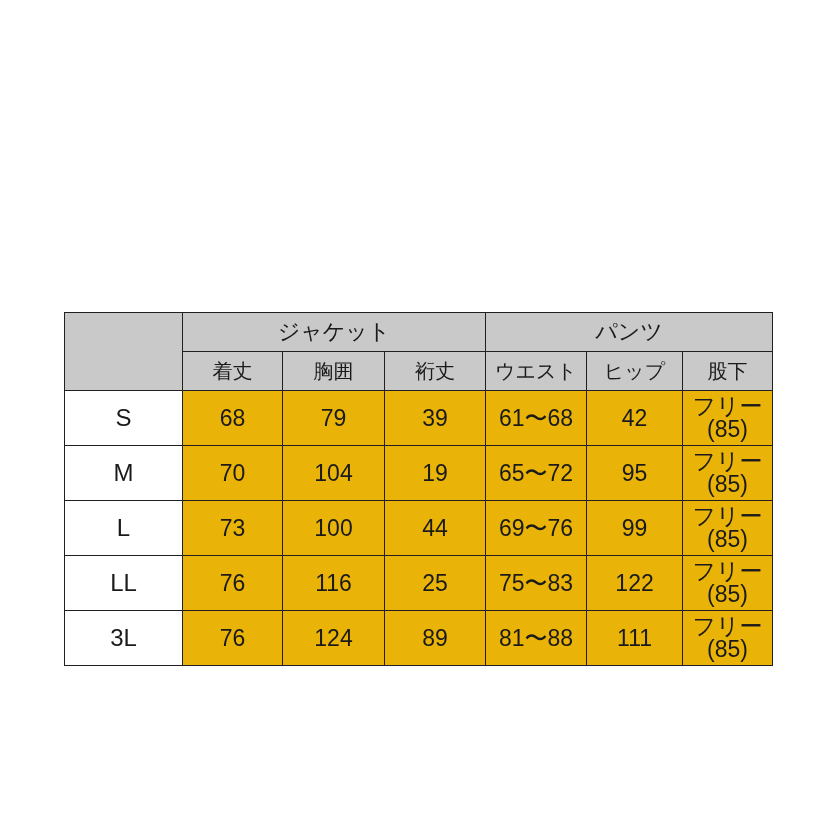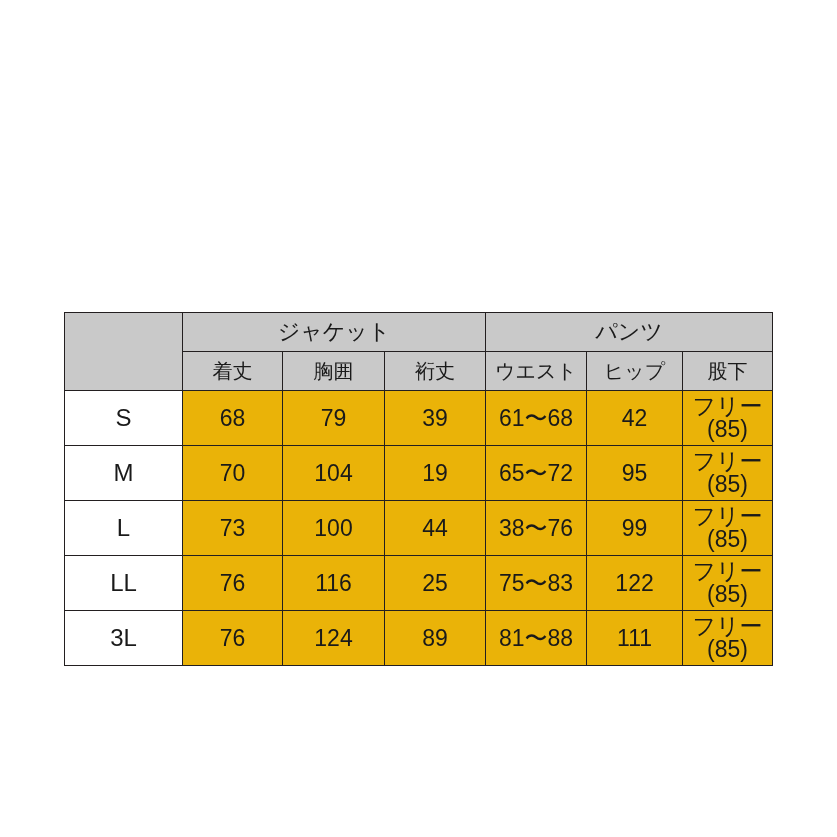--- a/index.html
+++ b/index.html
@@ -127,21 +127,21 @@
           <td>65〜72</td>
           <td>95</td>
           <td class="small-free">フリー(85)</td>
         </tr>
 
         <tr class="data-row">
           <td class="row-label">L</td>
           <td>73</td>
           <td>100</td>
           <td>44</td>
-          <td>38〜76</td>
+          <td>69〜76</td>
           <td>99</td>
           <td class="small-free">フリー(85)</td>
         </tr>
 
         <tr class="data-row">
           <td class="row-label">LL</td>
           <td>76</td>
           <td>116</td>
           <td>25</td>
           <td>75〜83</td>

